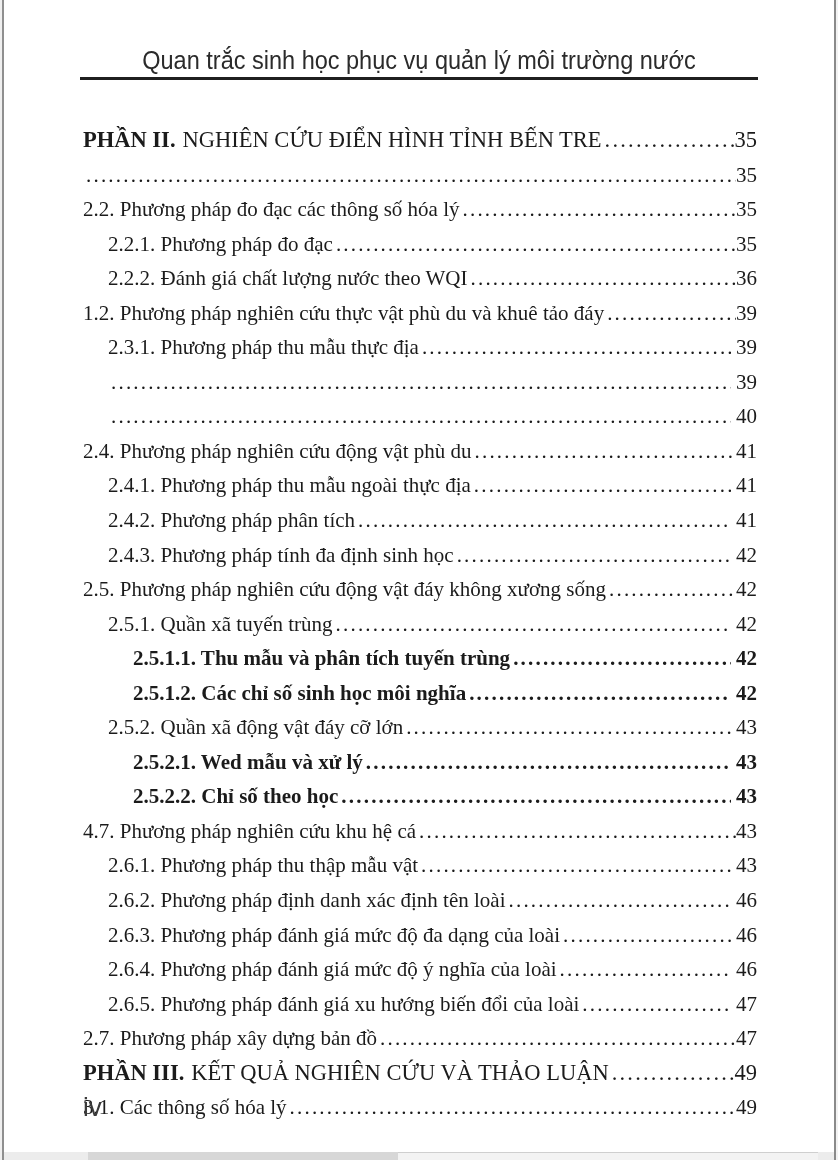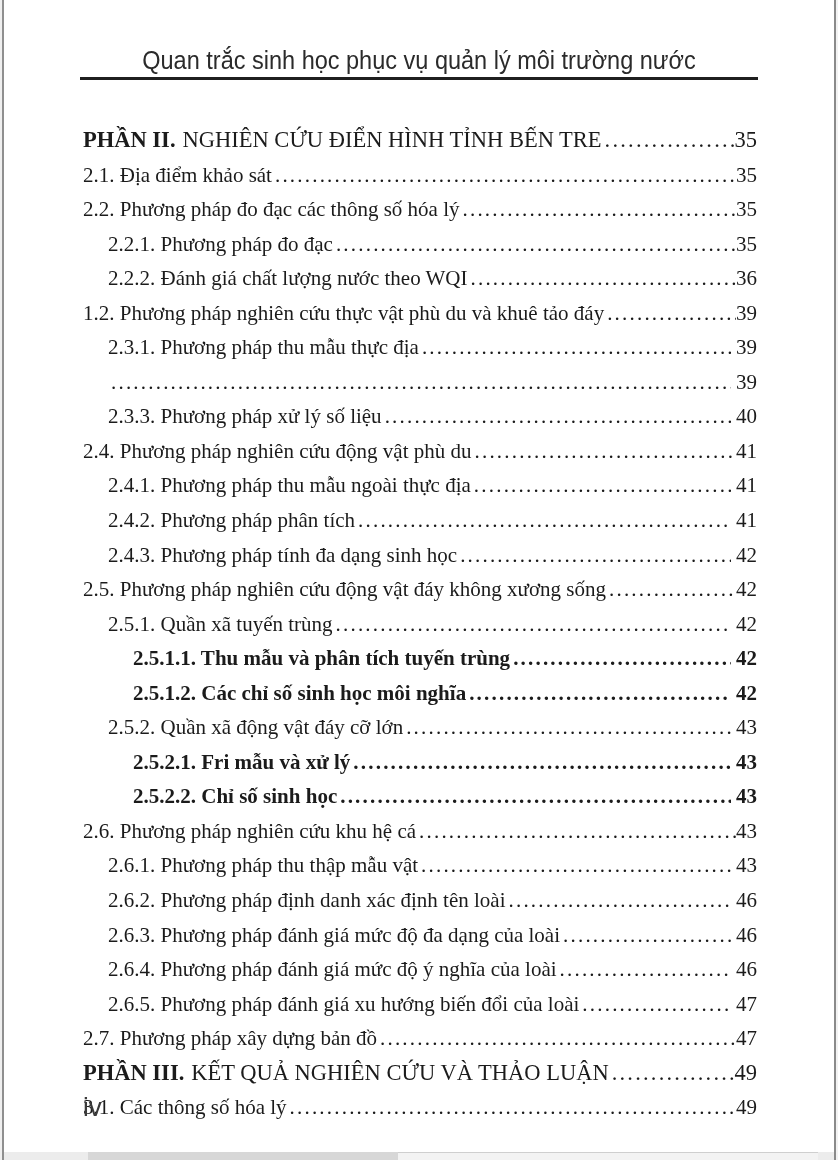--- a/index.html
+++ b/index.html
@@ -68,21 +68,20 @@
 
   <div class="toc">
       <div class="toc-row level-0 section">
       <span class="toc-prefix">PHẦN II.</span>
       <span class="toc-title">NGHIÊN CỨU ĐIỂN HÌNH TỈNH BẾN TRE</span>
       <span class="toc-leader">........................................................................................................................................................................................................</span>
       <span class="toc-page">35</span>
     </div>
       <div class="toc-row level-0">
 
-      <span class="toc-title">2.1. Địa điểm khảo sát</span>
       <span class="toc-leader">........................................................................................................................................................................................................</span>
       <span class="toc-page">35</span>
     </div>
       <div class="toc-row level-0">
 
       <span class="toc-title">2.2. Phương pháp đo đạc các thông số hóa lý</span>
       <span class="toc-leader">........................................................................................................................................................................................................</span>
       <span class="toc-page">35</span>
     </div>
       <div class="toc-row level-1">
@@ -109,21 +108,20 @@
       <span class="toc-leader">........................................................................................................................................................................................................</span>
       <span class="toc-page"> 39</span>
     </div>
       <div class="toc-row level-1">
 
       <span class="toc-leader">........................................................................................................................................................................................................</span>
       <span class="toc-page"> 39</span>
     </div>
       <div class="toc-row level-1">
 
-      <span class="toc-title">2.3.3. Phương pháp xử lý số liệu</span>
       <span class="toc-leader">........................................................................................................................................................................................................</span>
       <span class="toc-page"> 40</span>
     </div>
       <div class="toc-row level-0">
 
       <span class="toc-title">2.4. Phương pháp nghiên cứu động vật phù du</span>
       <span class="toc-leader">........................................................................................................................................................................................................</span>
       <span class="toc-page">41</span>
     </div>
       <div class="toc-row level-1">
@@ -133,21 +131,21 @@
       <span class="toc-page"> 41</span>
     </div>
       <div class="toc-row level-1">
 
       <span class="toc-title">2.4.2. Phương pháp phân tích</span>
       <span class="toc-leader">........................................................................................................................................................................................................</span>
       <span class="toc-page"> 41</span>
     </div>
       <div class="toc-row level-1">
 
-      <span class="toc-title">2.4.3. Phương pháp tính đa dạng sinh học</span>
+      <span class="toc-title">2.4.3. Phương pháp tính đa định sinh học</span>
       <span class="toc-leader">........................................................................................................................................................................................................</span>
       <span class="toc-page"> 42</span>
     </div>
       <div class="toc-row level-0">
 
       <span class="toc-title">2.5. Phương pháp nghiên cứu động vật đáy không xương sống</span>
       <span class="toc-leader">........................................................................................................................................................................................................</span>
       <span class="toc-page">42</span>
     </div>
       <div class="toc-row level-1">
@@ -169,33 +167,33 @@
       <span class="toc-page"> 42</span>
     </div>
       <div class="toc-row level-1">
 
       <span class="toc-title">2.5.2. Quần xã động vật đáy cỡ lớn</span>
       <span class="toc-leader">........................................................................................................................................................................................................</span>
       <span class="toc-page"> 43</span>
     </div>
       <div class="toc-row level-2">
 
-      <span class="toc-title">2.5.2.1. Fri mẫu và xử lý</span>
-      <span class="toc-leader">........................................................................................................................................................................................................</span>
-      <span class="toc-page"> 43</span>
-    </div>
-      <div class="toc-row level-2">
-
-      <span class="toc-title">2.5.2.2. Chỉ số sinh học</span>
-      <span class="toc-leader">........................................................................................................................................................................................................</span>
-      <span class="toc-page"> 43</span>
-    </div>
-      <div class="toc-row level-0">
-
-      <span class="toc-title">2.6. Phương pháp nghiên cứu khu hệ cá</span>
+      <span class="toc-title">2.5.2.1. Wed mẫu và xử lý</span>
+      <span class="toc-leader">........................................................................................................................................................................................................</span>
+      <span class="toc-page"> 43</span>
+    </div>
+      <div class="toc-row level-2">
+
+      <span class="toc-title">2.5.2.2. Chỉ số theo học</span>
+      <span class="toc-leader">........................................................................................................................................................................................................</span>
+      <span class="toc-page"> 43</span>
+    </div>
+      <div class="toc-row level-0">
+
+      <span class="toc-title">4.7. Phương pháp nghiên cứu khu hệ cá</span>
       <span class="toc-leader">........................................................................................................................................................................................................</span>
       <span class="toc-page">43</span>
     </div>
       <div class="toc-row level-1">
 
       <span class="toc-title">2.6.1. Phương pháp thu thập mẫu vật</span>
       <span class="toc-leader">........................................................................................................................................................................................................</span>
       <span class="toc-page"> 43</span>
     </div>
       <div class="toc-row level-1">

